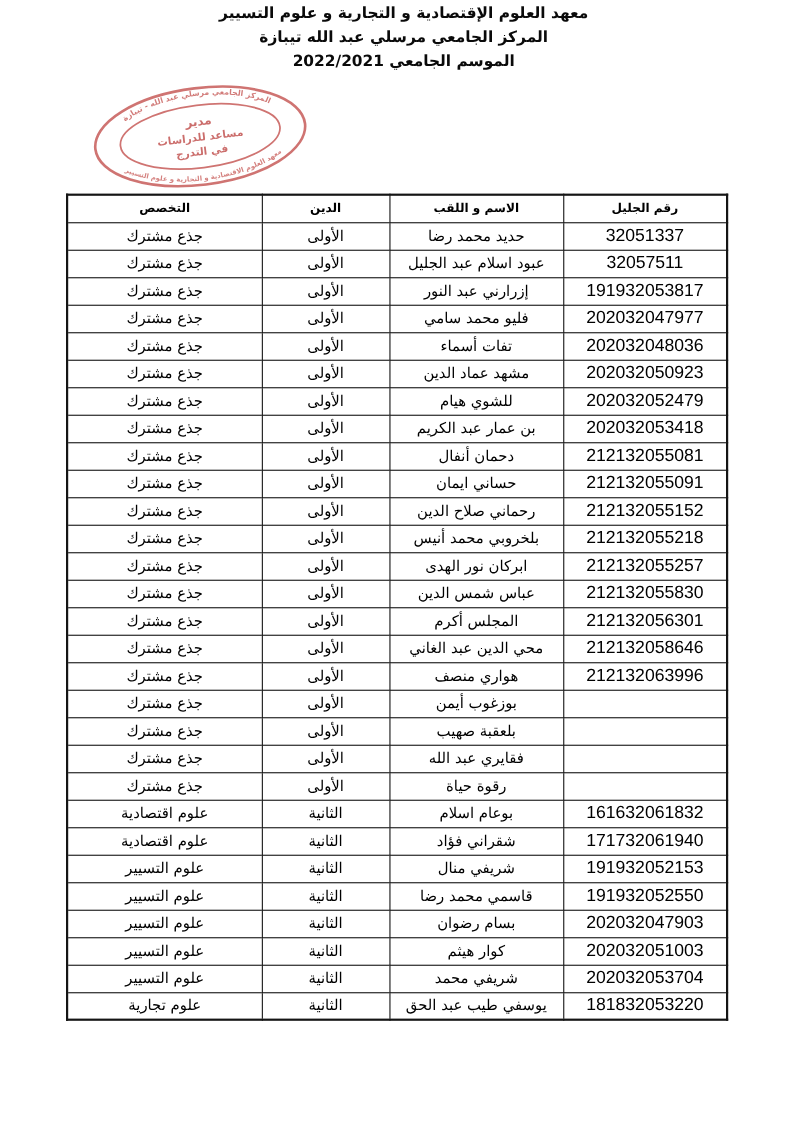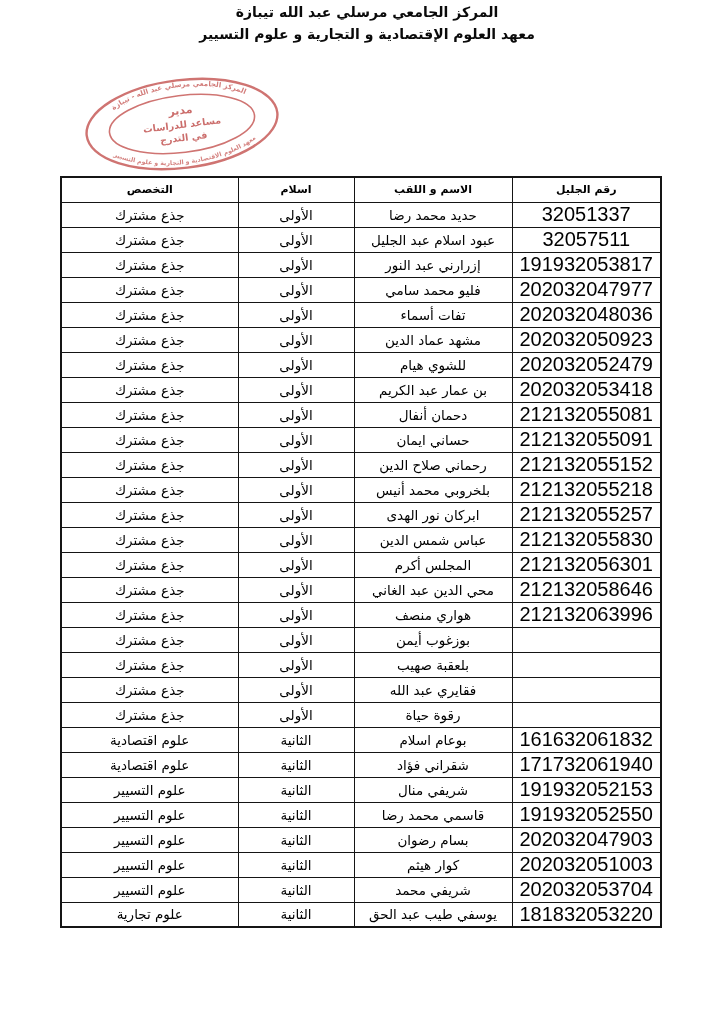--- a/index.html
+++ b/index.html
@@ -32,31 +32,32 @@
   }
   table.students th, table.students td {
     border:1.5px solid #151515; box-sizing:border-box;
     height:25px; padding:0 4px; text-align:center; vertical-align:middle;
     overflow:hidden; white-space:nowrap;
   }
   table.students th { font-size:11px; font-weight:bold; }
   table.students td { font-size:13.5px; }
   table.students td.num {
     font-family:"Liberation Sans","DejaVu Sans",sans-serif;
-    font-size:20px; direction:ltr;
+    font-size:16px; direction:ltr;
   }
 </style>
 </head>
 <body>
 
 <div class="page">
 
   <div class="doc-header">
+    <div class="hline">معهد العلوم الإقتصادية و التجارية و علوم التسيير</div>
     <div class="hline">المركز الجامعي مرسلي عبد الله تيبازة</div>
-    <div class="hline">معهد العلوم الإقتصادية و التجارية و علوم التسيير</div>
+    <div class="hline">الموسم الجامعي 2022/2021</div>
   </div>
 
   <div class="stamp">
     <svg viewBox="0 0 200 96">
       <defs>
         <path id="arcTop" d="M 18,48 A 82,37 0 0 1 182,48" fill="none"></path>
         <path id="arcBottom" d="M 10,46 A 90,42 0 0 0 190,46" fill="none"></path>
       </defs>
       <ellipse cx="100" cy="48" rx="96" ry="44" fill="none" stroke="#c4524f" stroke-width="2.4"></ellipse>
       <ellipse cx="100" cy="48" rx="73" ry="28.5" fill="none" stroke="#c4524f" stroke-width="1.6"></ellipse>
@@ -76,21 +77,21 @@
     <colgroup>
       <col style="width:149px">
       <col style="width:158px">
       <col style="width:116px">
       <col style="width:177px">
     </colgroup>
     <thead>
       <tr>
         <th>رقم الجليل</th>
         <th>الاسم و اللقب</th>
-        <th>اسلام</th>
+        <th>الدين</th>
         <th>التخصص</th>
       </tr>
     </thead>
     <tbody>
         <tr>
           <td class="num">32051337</td>
           <td>حديد محمد رضا</td>
           <td>الأولى</td>
           <td>جذع مشترك</td>
         </tr>

